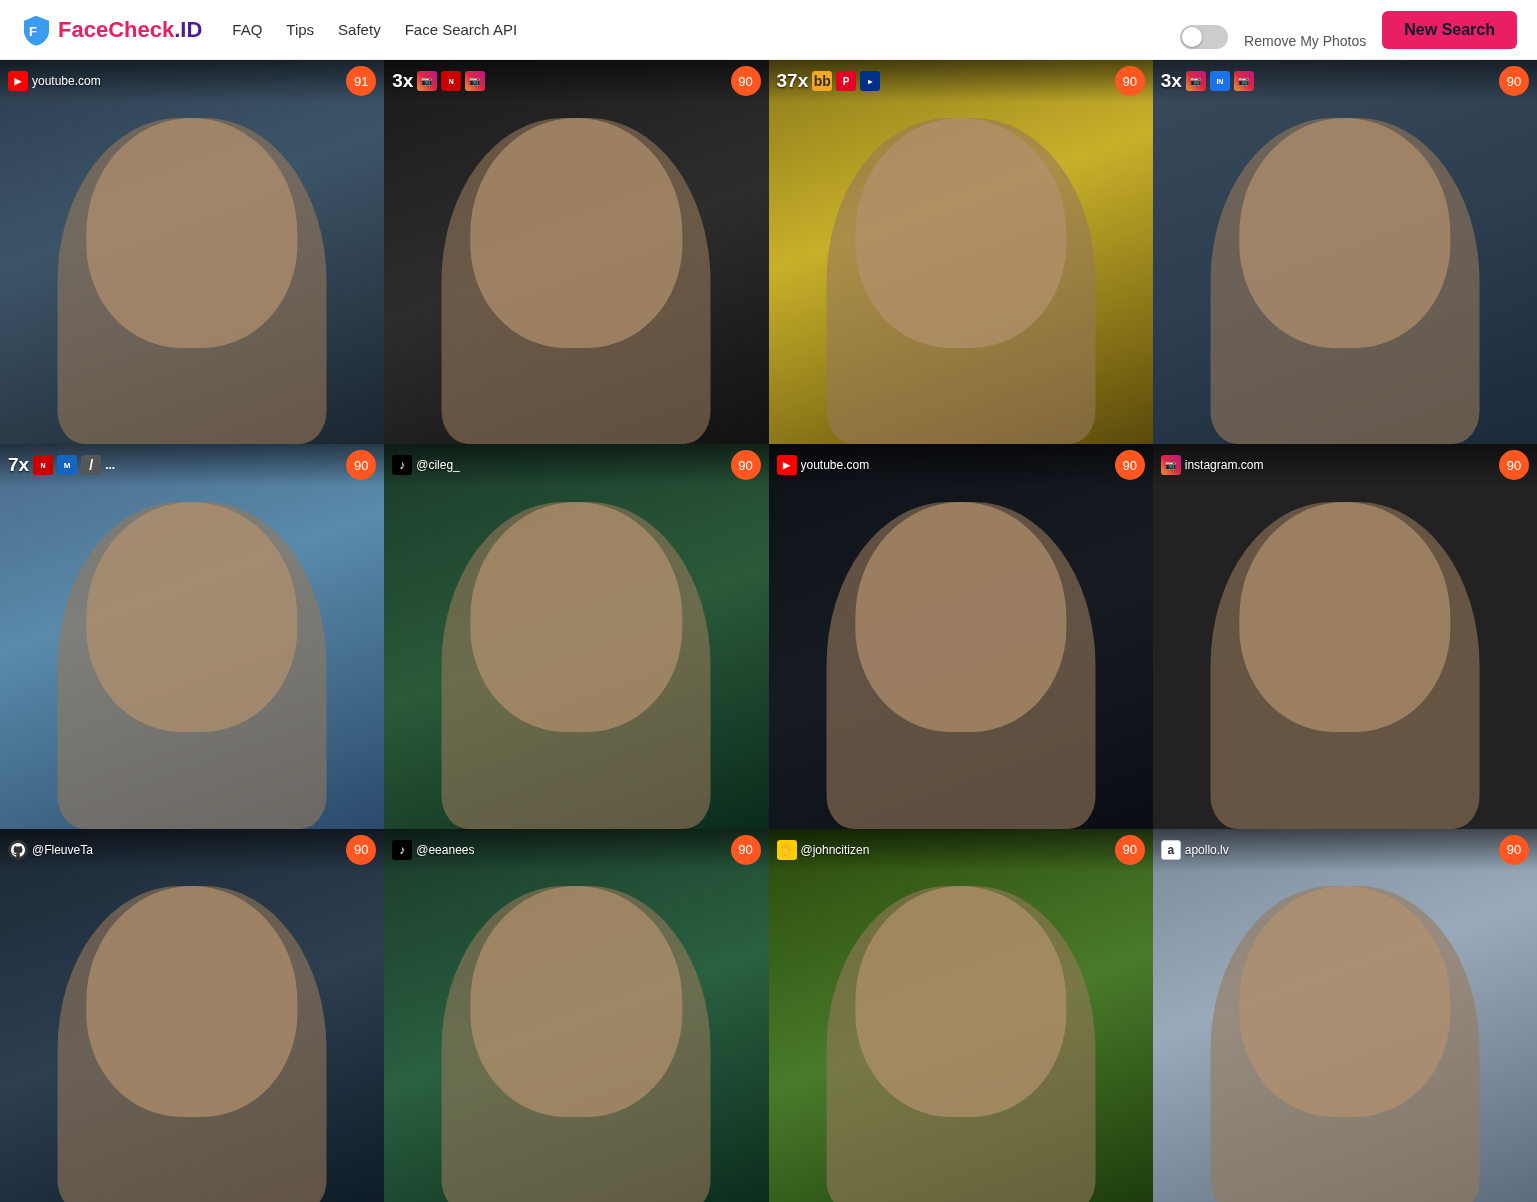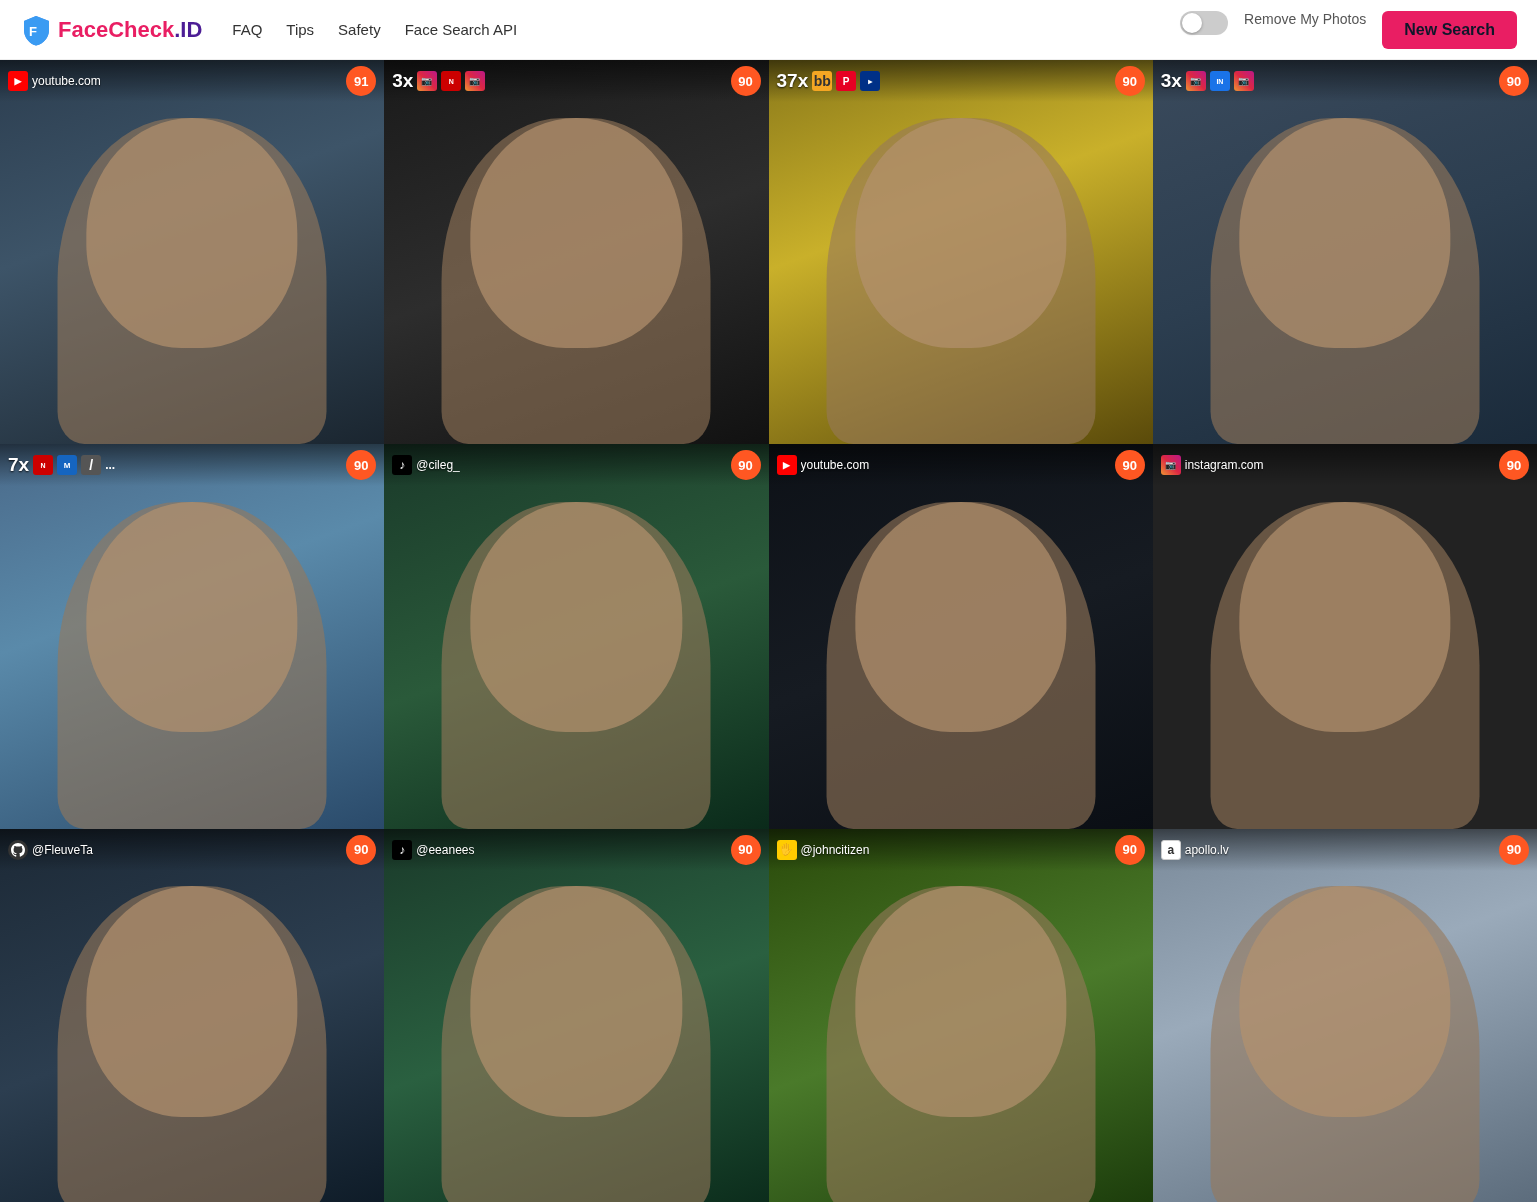--- a/index.html
+++ b/index.html
@@ -41,21 +41,21 @@
       flex: 1;
     }
     .nav a {
       text-decoration: none;
       color: #333;
       font-size: 15px;
       font-weight: 400;
     }
     .header-right {
       display: flex;
-      align-items: flex-start;
+      align-items: flex-end;
       gap: 16px;
     }
     .toggle-container {
       display: flex;
       align-items: center;
       gap: 6px;
     }
     .toggle {
       width: 48px;
       height: 24px;
@@ -142,21 +142,21 @@
     .score-badge {
       background: #ff5722;
       color: #fff;
       border-radius: 50%;
       width: 30px;
       height: 30px;
       display: flex;
       align-items: center;
       justify-content: center;
       font-size: 13px;
-      font-weight: 700;
+      font-weight: 400;
       flex-shrink: 0;
     }
 
     
     .cell-overlay-text {
       position: absolute;
       bottom: 0;
       left: 0;
       right: 0;
       padding: 8px;

